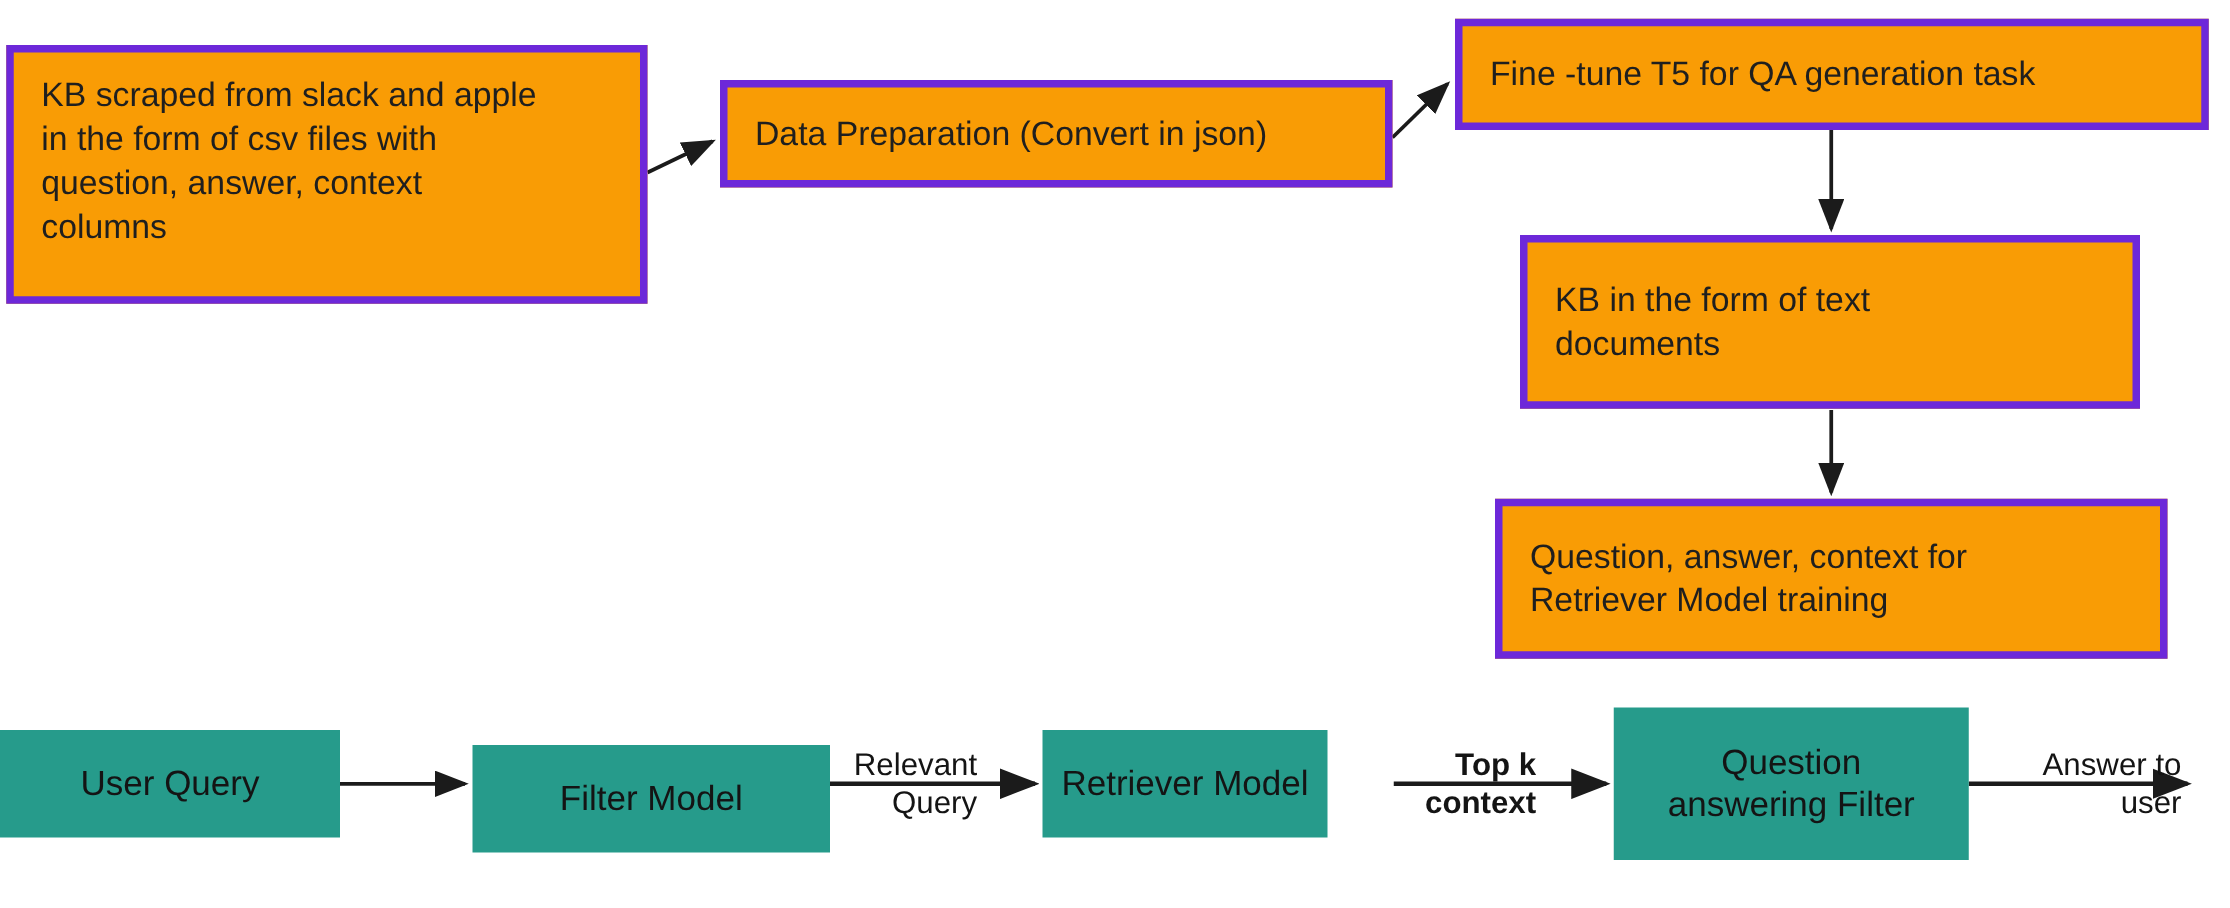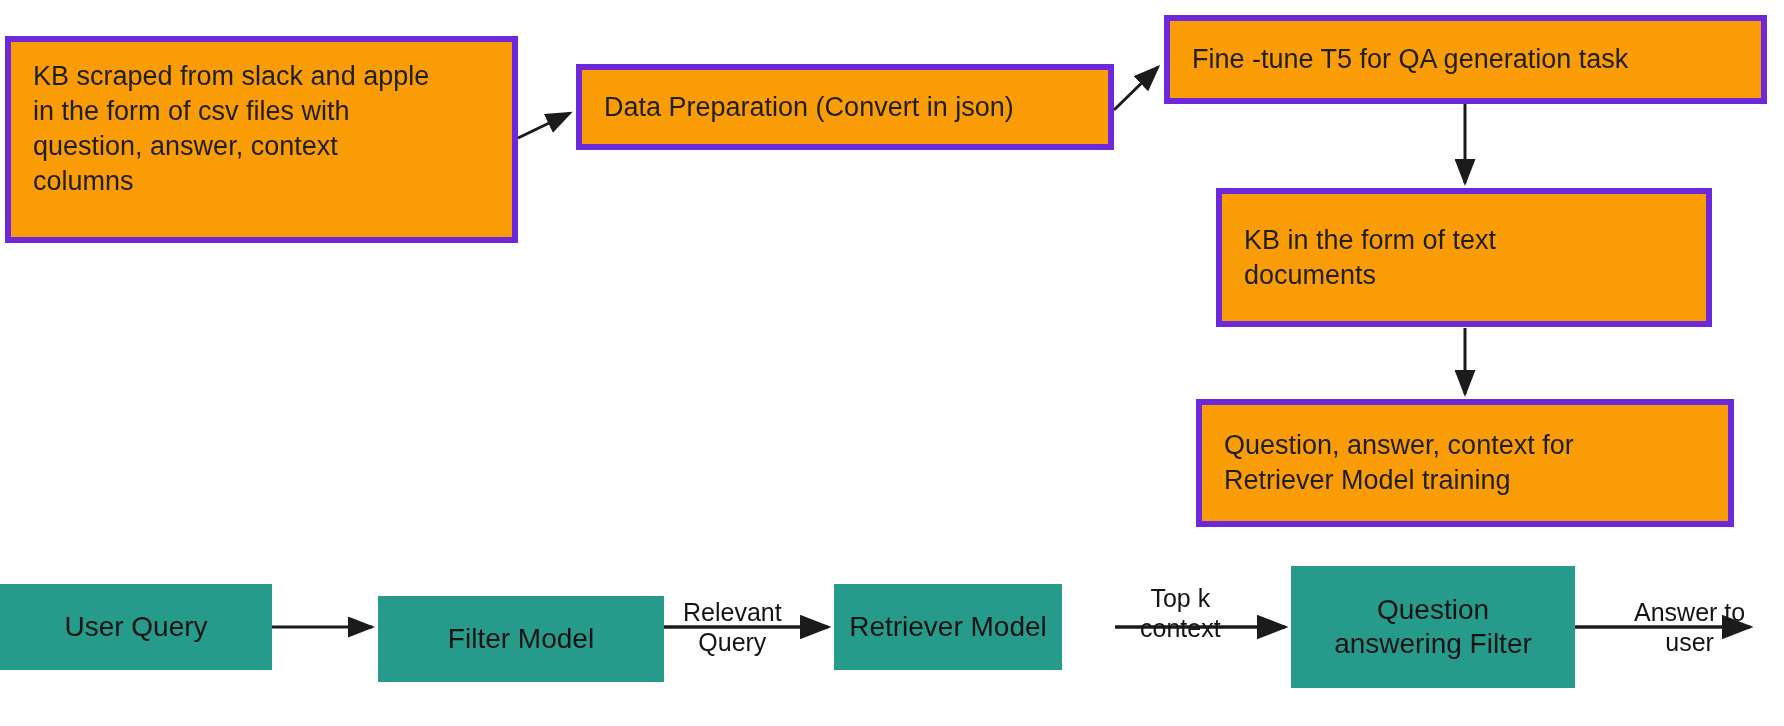--- a/index.html
+++ b/index.html
@@ -35,21 +35,21 @@
     justify-content:center;
     text-align:center;
     color:#141414;
   }
   .edge-label{
     position:absolute;
     z-index:2;
     font-size:25px;
     line-height:30px;
     transform:translateY(-50%);
-    text-align:center;
+    text-align:right;
     color:#141414;
   }
 </style>
 </head>
 <body>
 
 <div class="stage">
 
   <svg class="arrows" width="1784" height="726" viewBox="0 0 1784 726">
     <defs>
@@ -105,19 +105,19 @@
   </div>
 
   <div class="node box-teal" style="left:1291px;top:566px;width:284px;height:122px;">
     <span class="pre">Question
 answering Filter</span>
   </div>
 
   <div class="edge-label pre" style="left:683px;top:627px;">Relevant
 Query</div>
 
-  <div class="edge-label pre" style="left:1140px;top:613px;">Top k
+  <div class="edge-label pre" style="left:1140px;top:627px;font-weight:bold;">Top k
 context</div>
 
   <div class="edge-label pre" style="left:1618px;top:627px;margin-left:16px;">Answer to
 user</div>
 
 </div>
 
 </body></html>

